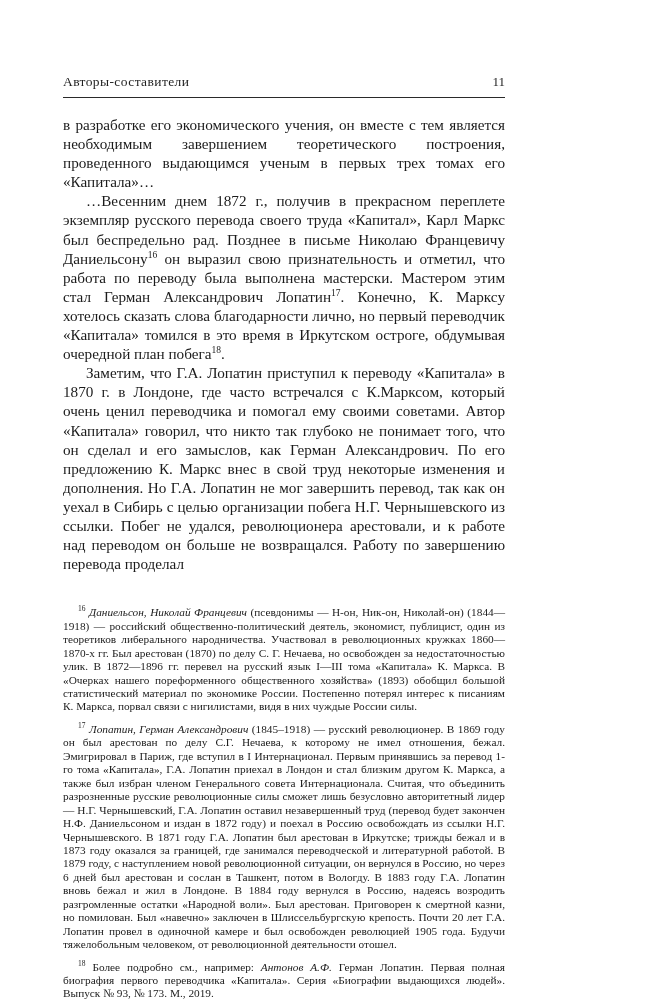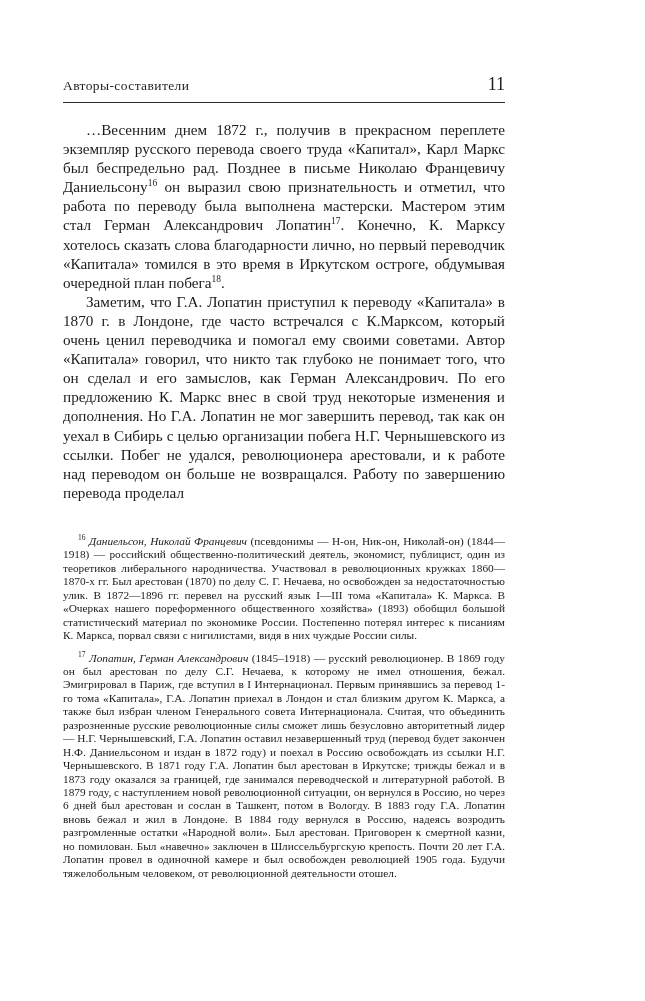--- a/index.html
+++ b/index.html
@@ -22,21 +22,21 @@
     display: flex;
     justify-content: space-between;
     align-items: baseline;
     font-size: 13.5px;
     letter-spacing: 0.4px;
     color: #1f1f1f;
     padding-bottom: 7px;
     border-bottom: 1.3px solid #2a2a2a;
   }
   .running-header .page-num {
-    font-size: 18px;
+    font-size: 13px;
     letter-spacing: 0;
   }
   .main-text {
     margin-top: 17px;
     font-size: 15.2px;
     line-height: 19.1px;
     text-align: justify;
   }
   .main-text p {
     margin: 0;
@@ -75,22 +75,24 @@
 <body>
 
 <div class="page">
 
   <div class="running-header">
     <span>Авторы-составители</span>
     <span class="page-num">11</span>
   </div>
 
   <div class="main-text">
+    <p>в разработке его экономического учения, он вместе с тем является необходимым завершением теоретического построения, проведенного выдающимся ученым в первых трех томах его «Капитала»…</p>
     <p class="indent"><span>…Весенним днем 1872 г., получив в прекрасном переплете экземпляр русского перевода своего труда «Капитал», Карл Маркс был беспредельно рад. Позднее в письме Николаю Францевичу Даниельсону</span><sup class="fnref">16</sup><span> он выразил свою признательность и отметил, что работа по переводу была выполнена мастерски. Мастером этим стал Герман Александрович Лопатин</span><sup class="fnref">17</sup><span>. Конечно, К. Марксу хотелось сказать слова благодарности лично, но первый переводчик «Капитала» томился в это время в Иркутском остроге, обдумывая очередной план побега</span><sup class="fnref">18</sup><span>.</span></p>
     <p class="indent">Заметим, что Г.А. Лопатин приступил к переводу «Капитала» в 1870 г. в Лондоне, где часто встречался с К.Марксом, который очень ценил переводчика и помогал ему своими советами. Автор «Капитала» говорил, что никто так глубоко не понимает того, что он сделал и его замыслов, как Герман Александрович. По его предложению К. Маркс внес в свой труд некоторые изменения и дополнения. Но Г.А. Лопатин не мог завершить перевод, так как он уехал в Сибирь с целью организации побега Н.Г. Чернышевского из ссылки. Побег не удался, революционера арестовали, и к работе над переводом он больше не возвращался. Работу по завершению перевода проделал</p>
   </div>
 
   <div class="footnotes">
     <p><sup class="fn-marker">16</sup> <span></span><span class="fn-lead">Даниельсон, Николай Францевич</span><span> (псевдонимы — Н-он, Ник-он, Николай-он) (1844—1918) — российский общественно-политический деятель, экономист, публицист, один из теоретиков либерального народничества. Участвовал в революционных кружках 1860—1870-х гг. Был арестован (1870) по делу С. Г. Нечаева, но освобожден за недостаточностью улик. В 1872—1896 гг. перевел на русский язык I—III тома «Капитала» К. Маркса. В «Очерках нашего пореформенного общественного хозяйства» (1893) обобщил большой статистический материал по экономике России. Постепенно потерял интерес к писаниям К. Маркса, порвал связи с нигилистами, видя в них чуждые России силы.</span></p>
     <p><sup class="fn-marker">17</sup> <span></span><span class="fn-lead">Лопатин, Герман Александрович</span><span> (1845–1918) — русский революционер. В 1869 году он был арестован по делу С.Г. Нечаева, к которому не имел отношения, бежал. Эмигрировал в Париж, где вступил в I Интернационал. Первым принявшись за перевод 1-го тома «Капитала», Г.А. Лопатин приехал в Лондон и стал близким другом К. Маркса, а также был избран членом Генерального совета Интернационала. Считая, что объединить разрозненные русские революционные силы сможет лишь безусловно авторитетный лидер — Н.Г. Чернышевский, Г.А. Лопатин оставил незавершенный труд (перевод будет закончен Н.Ф. Даниельсоном и издан в 1872 году) и поехал в Россию освобождать из ссылки Н.Г. Чернышевского. В 1871 году Г.А. Лопатин был арестован в Иркутске; трижды бежал и в 1873 году оказался за границей, где занимался переводческой и литературной работой. В 1879 году, с наступлением новой революционной ситуации, он вернулся в Россию, но через 6 дней был арестован и сослан в Ташкент, потом в Вологду. В 1883 году Г.А. Лопатин вновь бежал и жил в Лондоне. В 1884 году вернулся в Россию, надеясь возродить разгромленные остатки «Народной воли». Был арестован. Приговорен к смертной казни, но помилован. Был «навечно» заключен в Шлиссельбургскую крепость. Почти 20 лет Г.А. Лопатин провел в одиночной камере и был освобожден революцией 1905 года. Будучи тяжелобольным человеком, от революционной деятельности отошел.</span></p>
+    <p><sup class="fn-marker">18</sup> <span>Более подробно см., например: </span><span class="fn-lead">Антонов А.Ф.</span><span> Герман Лопатин. Первая полная биография первого переводчика «Капитала». Серия «Биографии выдающихся людей». Выпуск № 93, № 173. М., 2019.</span></p>
   </div>
 
 </div>
 
 </body></html>

